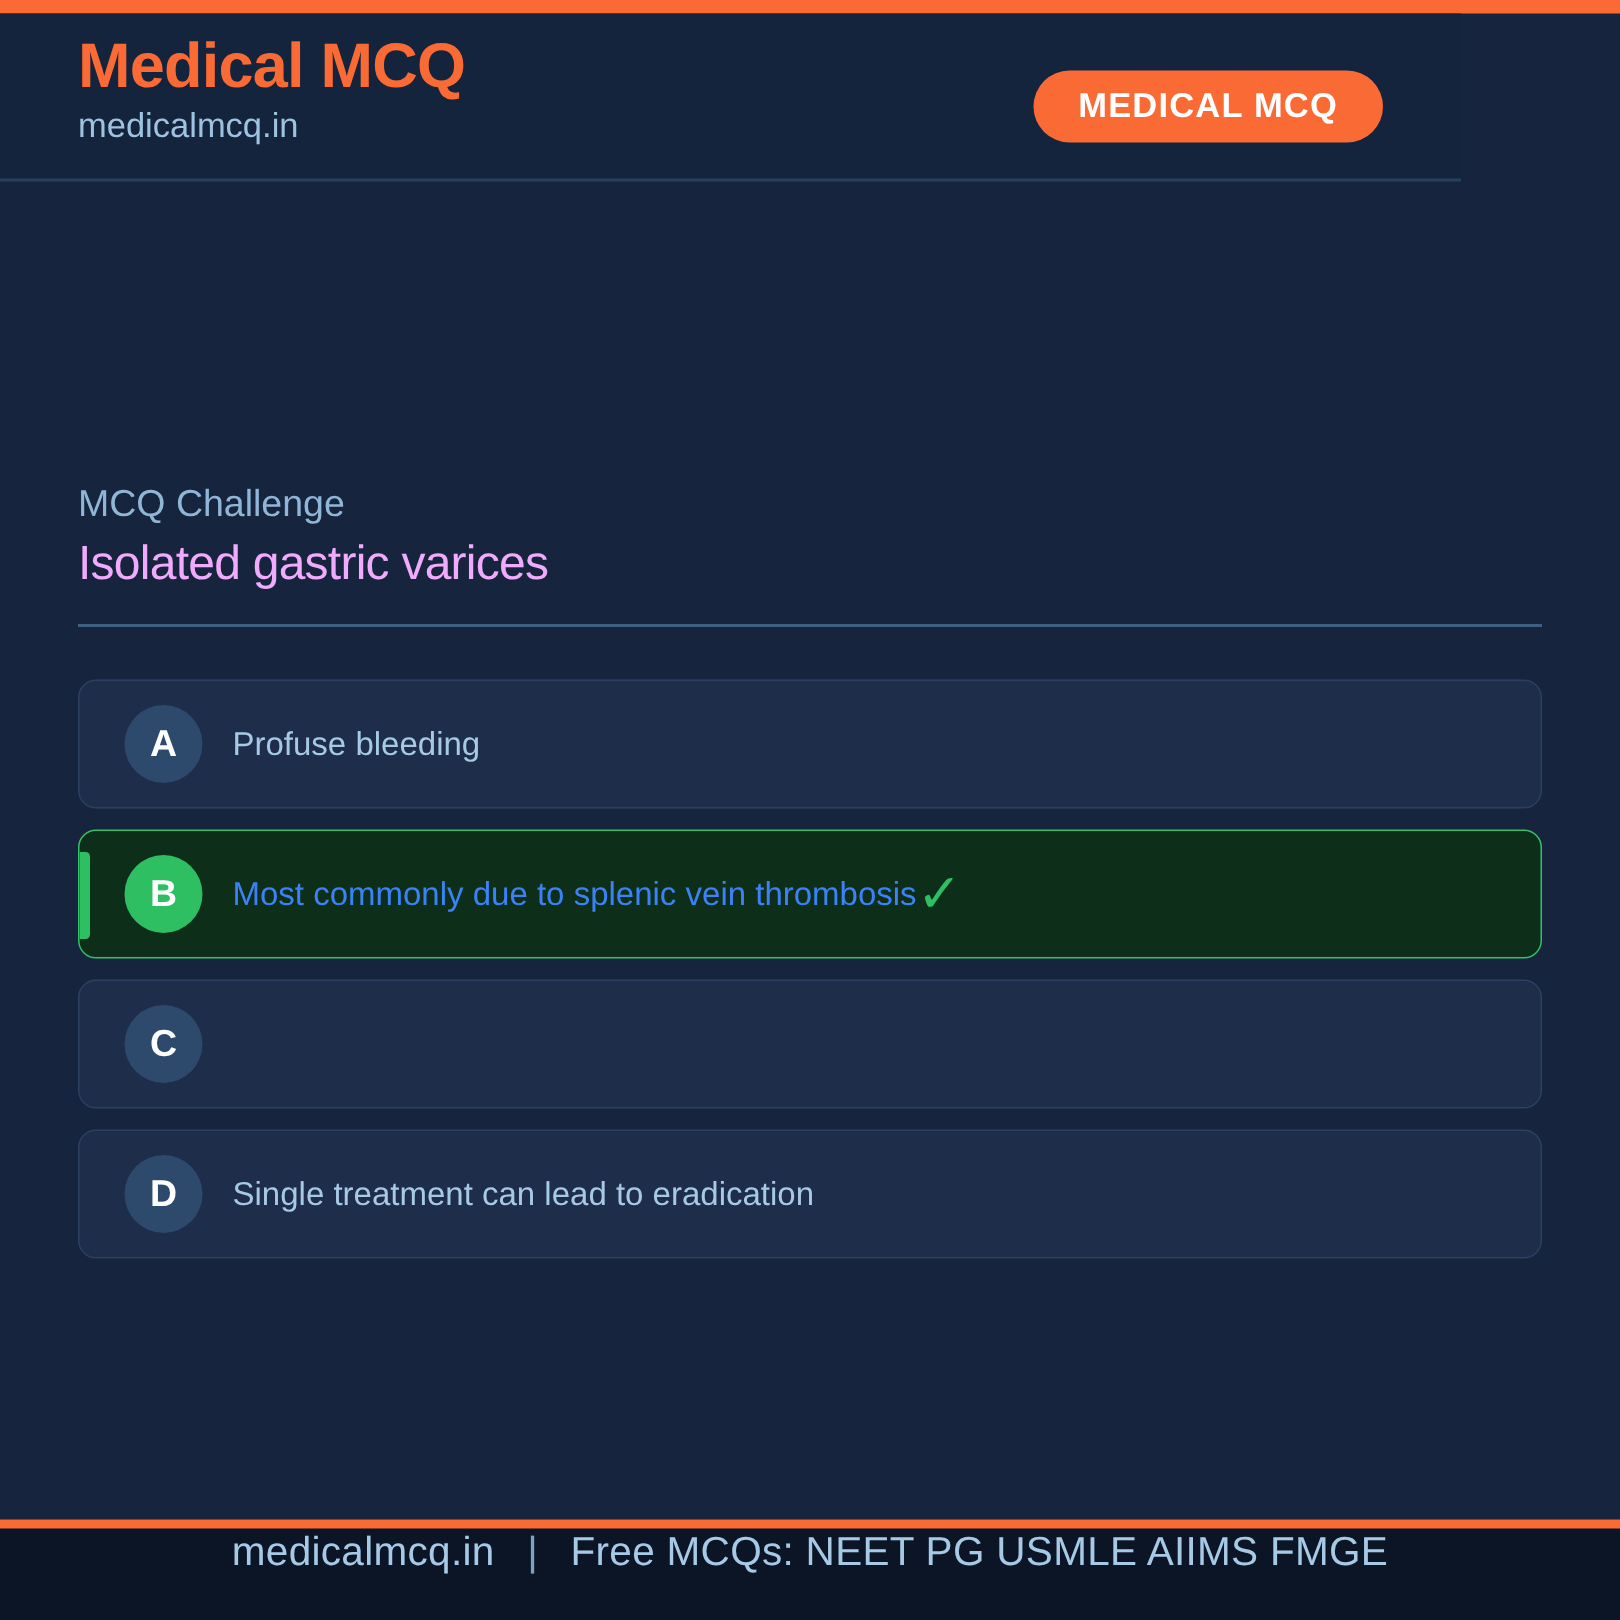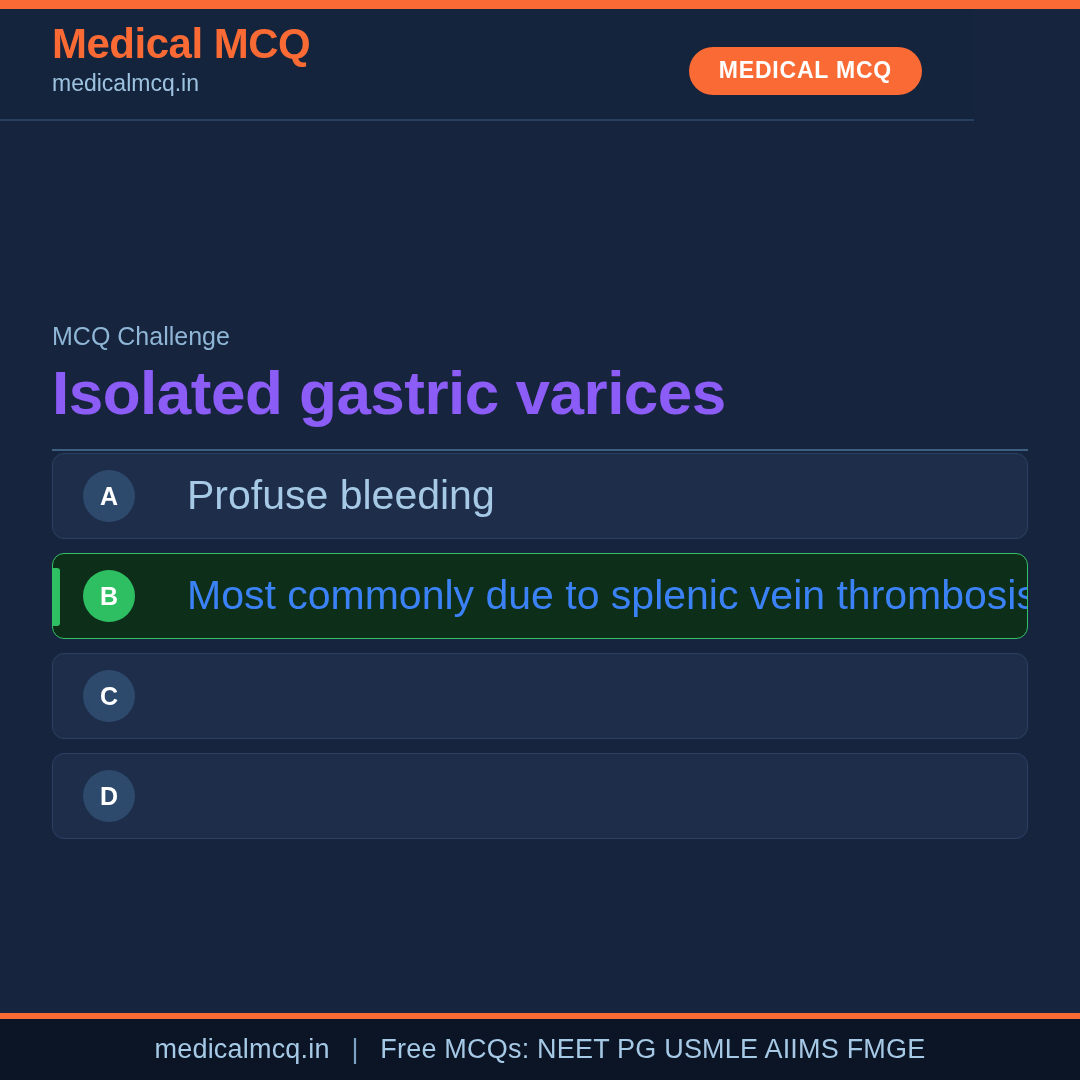--- a/index.html
+++ b/index.html
@@ -80,23 +80,23 @@
     top: 198px;
     width: 976px;
   }
   .q-eyebrow {
     font-size: 25px;
     color: #8fb6d6;
     line-height: 1.2;
     margin-bottom: 7px;
   }
   .q-title {
-    font-size: 62px;
-    font-weight: bold;
-    color: #8b5cf6;
+    font-size: 32px;
+    font-weight: normal;
+    color: #f0abfc;
     line-height: 1.12;
     letter-spacing: -0.5px;
   }
   .q-divider {
     margin-top: 22px;
     width: 976px;
     height: 2px;
     background: #3c5f82;
   }
 
@@ -149,25 +149,24 @@
     font-weight: bold;
     display: flex;
     align-items: center;
     justify-content: center;
     margin-right: 20px;
   }
   .option.correct .opt-badge {
     background: #2fbf63;
   }
   .opt-text {
-    font-size: 41px;
+    font-size: 22px;
     color: #a6c9e6;
     line-height: 1.15;
     white-space: nowrap;
-    margin-left: 32px;
   }
   .option.correct .opt-text {
     color: #3b82f6;
   }
   .check-icon {
     color: #2fbf63;
     font-size: 36px;
     line-height: 1;
     margin-left: 0px;
     display: none;
@@ -177,21 +176,20 @@
   
   .footer {
     position: absolute;
     bottom: 0; left: 0;
     width: 1080px;
     height: 67px;
     background: #0b1526;
     border-top: 6px solid #fa6a34;
     box-sizing: border-box;
     display: flex;
-    align-items: center;
     justify-content: center;
   }
   .footer-text {
     font-size: 27px;
     color: #a6c9e6;
     letter-spacing: 0.2px;
     white-space: nowrap;
   }
   .footer-sep {
     padding: 0 14px;
@@ -237,20 +235,21 @@
 
     <div class="option">
 
       <div class="opt-badge">C</div>
 
     </div>
 
     <div class="option">
 
       <div class="opt-badge">D</div>
+      <div class="opt-text">Single treatment can lead to eradication</div>
 
     </div>
 
   </div>
 </div>
 
 <div class="footer">
   <div class="footer-text">
     <span>medicalmcq.in</span>
     <span class="footer-sep">|</span>

